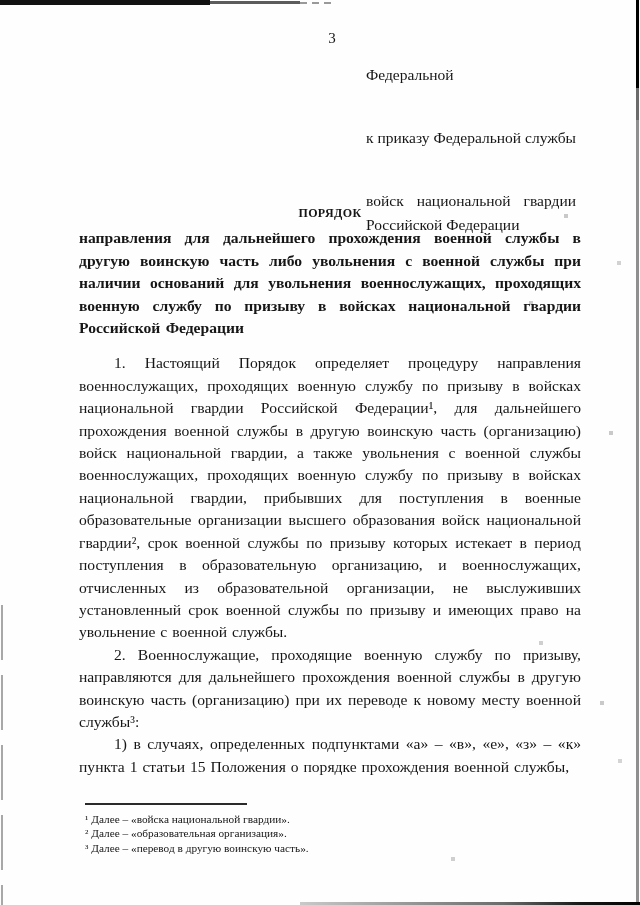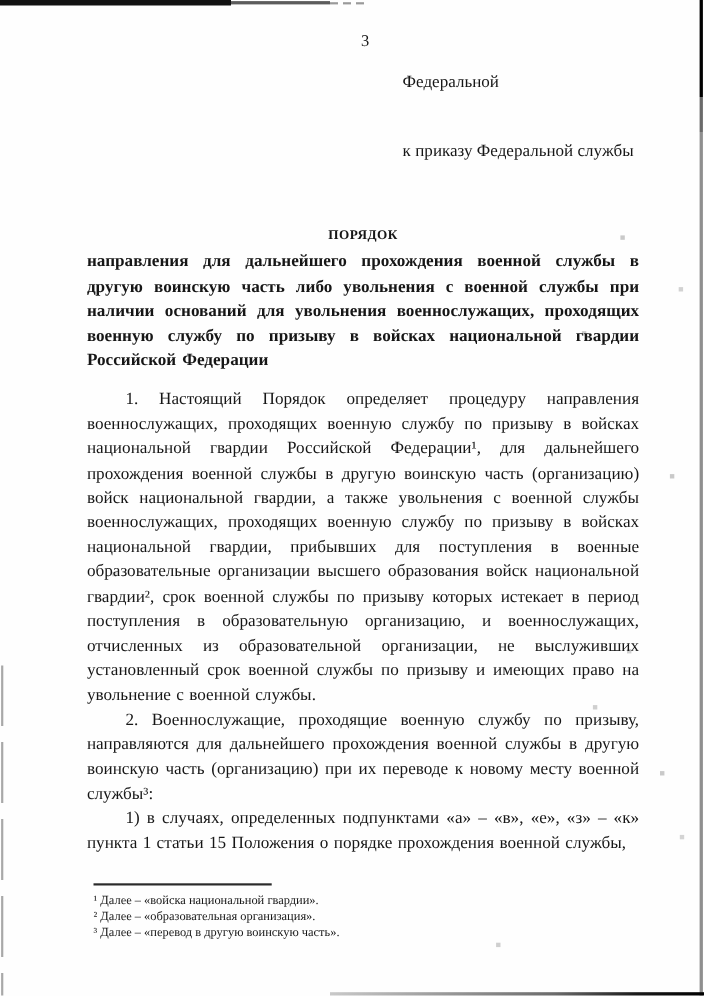--- a/index.html
+++ b/index.html
@@ -90,20 +90,22 @@
   <div class="scan-right"></div>
   <div class="scan-bottom"></div>
   <div class="scan-left"></div>
   <div class="noise-dots"></div>
 
   <div class="page-number">3</div>
 
   <div class="appendix">
     <div class="appendix-line">Федеральной</div>
     <div class="appendix-line just">к приказу Федеральной службы</div>
+    <div class="appendix-line just">войск национальной гвардии</div>
+    <div class="appendix-line">Российской Федерации</div>
   </div>
 
   <div class="content">
     <h1 class="title">ПОРЯДОК</h1>
     <p class="subtitle">направления для дальнейшего прохождения военной службы в другую воинскую часть либо увольнения с военной службы при наличии оснований для увольнения военнослужащих, проходящих военную службу по призыву в войсках национальной гвардии Российской Федерации</p>
     <p class="para first">1. Настоящий Порядок определяет процедуру направления военнослужащих, проходящих военную службу по призыву в войсках национальной гвардии Российской Федерации¹, для дальнейшего прохождения военной службы в другую воинскую часть (организацию) войск национальной гвардии, а также увольнения с военной службы военнослужащих, проходящих военную службу по призыву в войсках национальной гвардии, прибывших для поступления в военные образовательные организации высшего образования войск национальной гвардии², срок военной службы по призыву которых истекает в период поступления в образовательную организацию, и военнослужащих, отчисленных из образовательной организации, не выслуживших установленный срок военной службы по призыву и имеющих право на увольнение с военной службы.</p>
     <p class="para">2. Военнослужащие, проходящие военную службу по призыву, направляются для дальнейшего прохождения военной службы в другую воинскую часть (организацию) при их переводе к новому месту военной службы³:</p>
     <p class="para">1) в случаях, определенных подпунктами «а» – «в», «е», «з» – «к» пункта 1 статьи 15 Положения о порядке прохождения военной службы,</p>
   </div>
 

